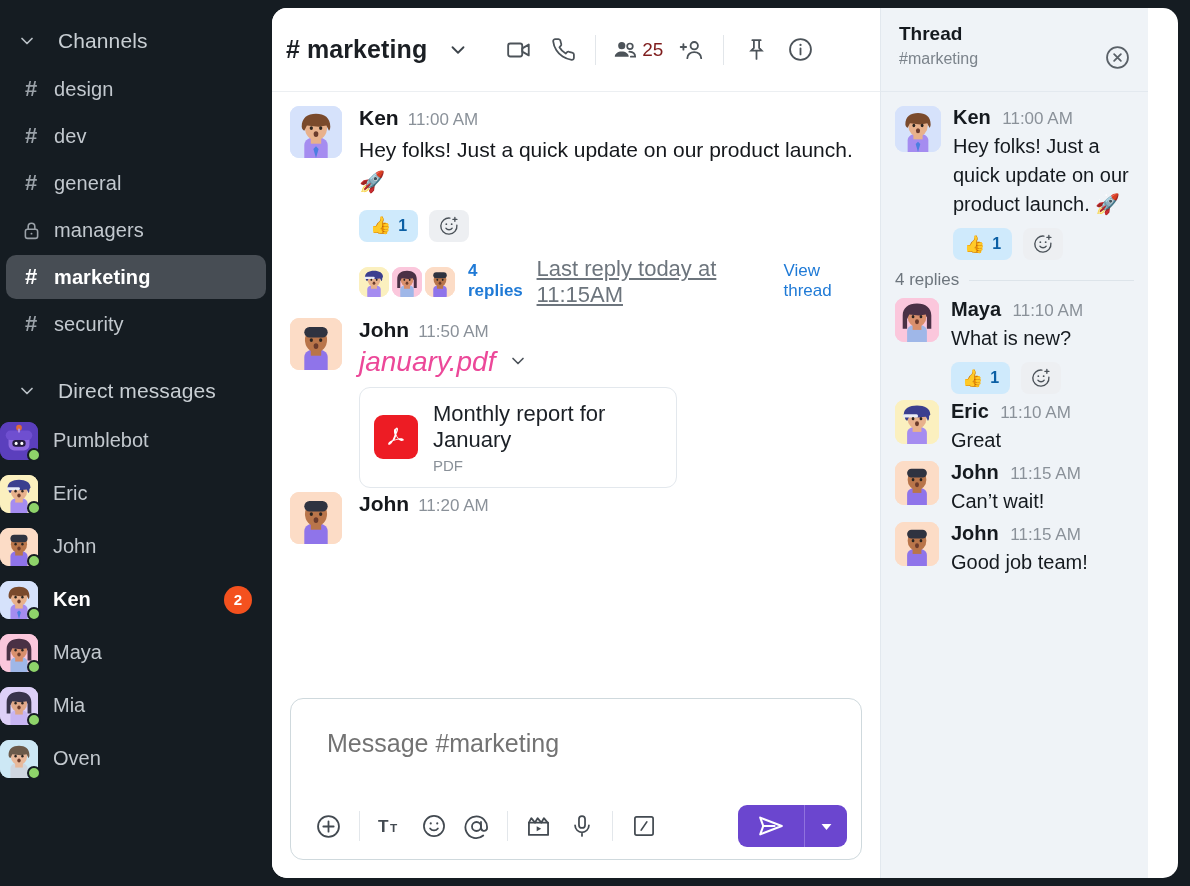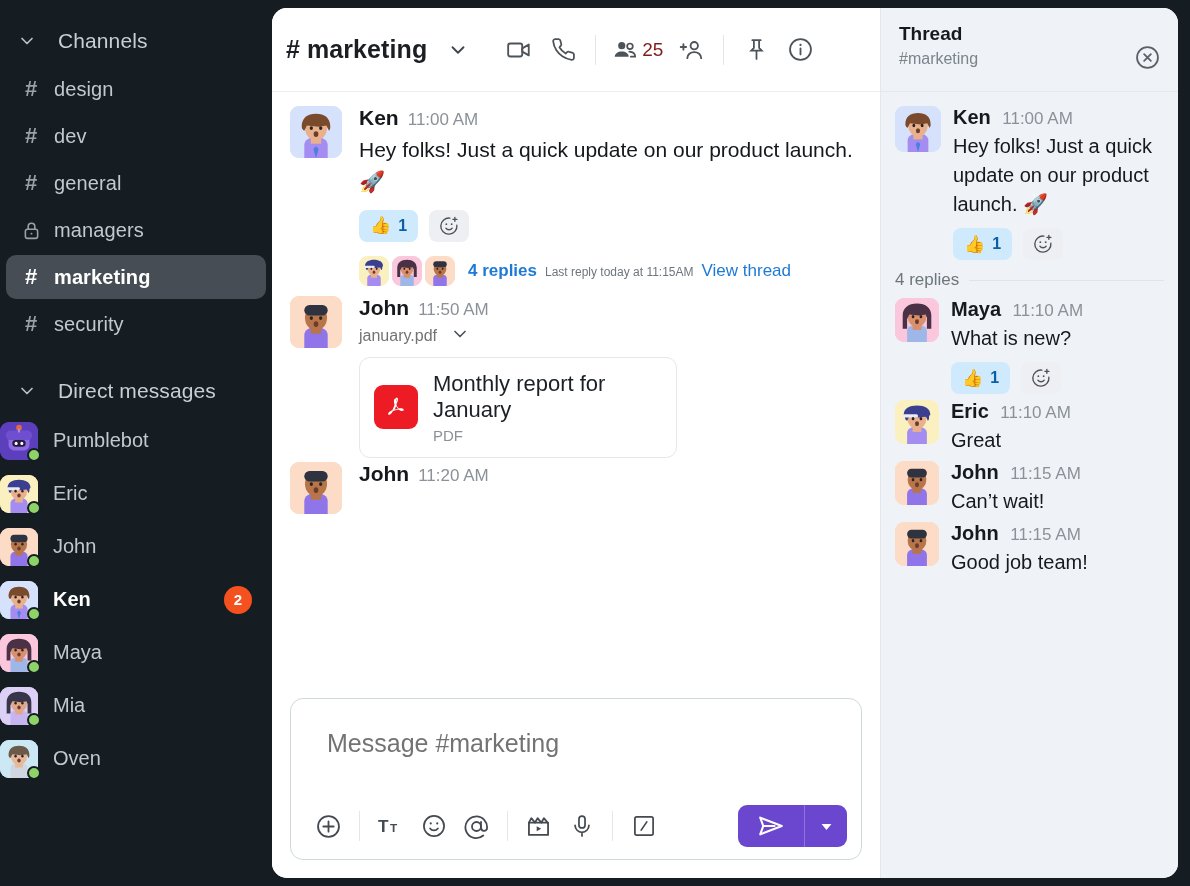--- a/index.html
+++ b/index.html
@@ -63,21 +63,21 @@
   }
 
   
   .window {
     position:absolute; left:272px; top:8px; width:906px; height:870px;
     background:#ffffff; border-radius:15px; overflow:hidden;
     display:flex;
   }
   .main-col { width:608px; height:870px; position:relative; background:#fff; }
   .thread-col {
-    width:298px; height:870px; background:#eff3f7; position:relative;
+    width:268px; height:870px; background:#eff3f7; position:relative;
     border-left:1px solid #e2e8ee;
   }
 
   
   .ch-header {
     height:84px; display:flex; align-items:center; padding:0 16px 0 14px;
     border-bottom:1px solid #eceff2;
   }
   .ch-title { display:flex; align-items:center; gap:4px; cursor:pointer; }
   .ch-hash { font-size:25px; color:#1b1f24; font-weight:600; margin-right:3px; }
@@ -110,25 +110,25 @@
   .addreact {
     width:40px; height:32px; border-radius:8px; background:#edeff2;
     display:flex; align-items:center; justify-content:center; cursor:pointer;
   }
 
   .thread-sum { display:flex; align-items:center; gap:10px; margin-top:14px; margin-bottom:6px; }
   .facepile { display:flex; }
   .facepile .av { margin-right:3px; }
   .tsum-txt { display:flex; align-items:baseline; gap:8px; flex-wrap:nowrap; }
   .tsum-replies { font-size:17px; color:#1f7ad6; font-weight:700; cursor:pointer; }
-  .tsum-last { font-size:12px; color:#6d757d; }
+  .tsum-last { font-size:22px; color:#6d757d;text-decoration:underline; }
   .tsum-view { font-size:17px; color:#1f7ad6; cursor:pointer; }
 
   .fname { display:flex; align-items:center; gap:13px; margin-bottom:9px; cursor:pointer; }
-  .fname span { font-size:16px; color:#737373; }
+  .fname span { font-size:28px; color:#ec4899;font-style:italic; }
   .filecard {
     width:318px; border:1px solid #e3e8ed; border-radius:11px; background:#fff;
     display:flex; align-items:center; padding:13px 14px; gap:15px; cursor:pointer;
   }
   .pdfico {
     width:44px; height:44px; border-radius:9px; background:#ed1c24;
     display:flex; align-items:center; justify-content:center; flex:0 0 44px;
   }
   .ftitle { font-size:22px; color:#1b2026; margin-bottom:4px; }
   .fkind { font-size:15px; color:#8a9199; }

